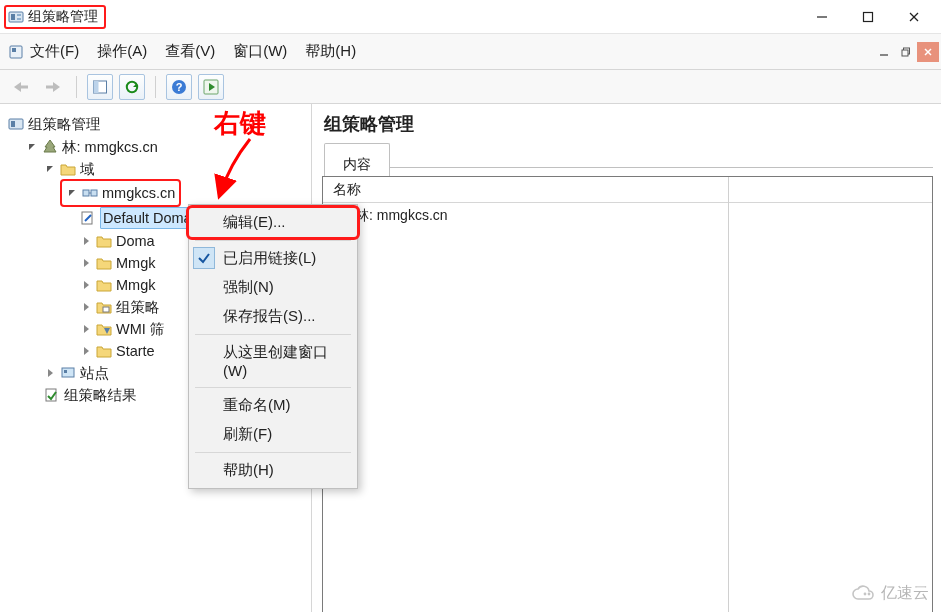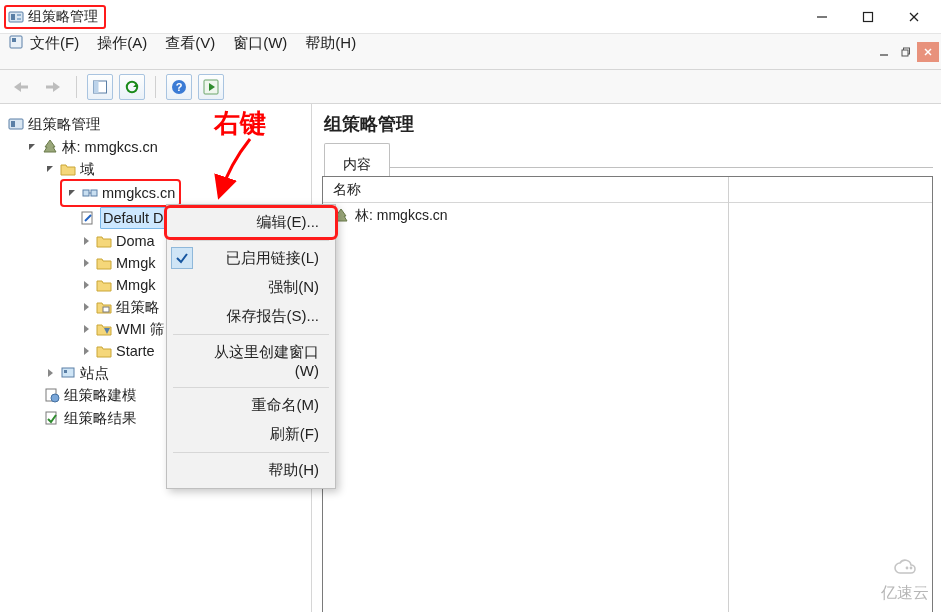--- a/index.html
+++ b/index.html
@@ -42,20 +42,21 @@
   .winbtn {
     width: 46px; height: 30px;
     display: flex; align-items: center; justify-content: center;
     color: #222;
   }
   .winbtn svg { width: 12px; height: 12px; }
   .mdi-row {
     height: 36px;
     border-bottom: 1px solid #d6d6d6;
     display: flex;
+    align-items: center;
     padding-left: 8px;
     position: relative;
     background: #f8f8f8;
   }
   .mdi-icon {
     width: 16px; height: 16px; margin-right: 6px;
   }
   .menu {
     display: flex;
     gap: 18px;
@@ -166,28 +167,27 @@
   .grid-sep {
     position:absolute; left:405px; top:0; bottom:0; width:1px; background:#d0d0d0;
   }
   .grid-row {
     display:flex; align-items:center; gap:6px;
     padding:4px 10px;
     font-size:14px;
   }
   .ctxmenu {
     position:absolute;
-    left: 166px; top: 100px;
+    left: 188px; top: 100px;
     width: 170px;
     background:#f2f2f2;
     border:1px solid #bfbfbf;
     box-shadow: 3px 3px 8px rgba(0,0,0,.22);
     padding: 3px 0;
     z-index: 50;
-    text-align: right;
   }
   .ctx-item {
     padding: 5px 16px 5px 34px;
     font-size: 15px;
     position: relative;
     cursor: default;
   }
   .ctx-sep { height:1px; background:#d7d7d7; margin:3px 6px; }
   .ctx-check {
     position:absolute;
@@ -196,21 +196,20 @@
     background:#cfe5f6;
     border:1px solid #8fb8da;
     display:flex; align-items:center; justify-content:center;
   }
   .ctx-red { outline: 3px solid #ff1a1a; border-radius:3px; }
   .watermark {
     position:absolute; right:12px; bottom:8px;
     display:flex; align-items:center; gap:6px;
     color:#aaa; font-size:16px; opacity:.85;
     font-family: "Microsoft YaHei", sans-serif;
-    flex-direction: column;
   }
   .watermark svg { width:24px; height:18px; }
 </style>
 </head>
 <body>
 
 <div class="titlebar">
   <span class="titlebox">
     <svg class="app-icon" viewBox="0 0 16 16">
         <rect x="1" y="3" width="14" height="10" rx="1" fill="#d9e6f2" stroke="#5a7fa6"></rect>
@@ -466,27 +465,20 @@
                       </span>
                   <svg class="nicon" viewBox="0 0 16 16">
                         <rect x="2" y="3" width="12" height="9" fill="#cfe5f6" stroke="#5a7fa6"></rect>
                         <rect x="4" y="5" width="3" height="3" fill="#5a7fa6"></rect>
                       </svg>
                   <span>站点</span>
                 </span></li>
                 <li><span class="row">
                   <svg class="nicon" viewBox="0 0 16 16">
                         <rect x="2" y="2" width="10" height="12" fill="#fff" stroke="#7a7a7a"></rect>
-                        <circle cx="11" cy="11" r="4" fill="#7aa7d9" stroke="#4470a0"></circle>
-                      </svg>
-                  <span>组策略建模</span>
-                </span></li>
-                <li><span class="row">
-                  <svg class="nicon" viewBox="0 0 16 16">
-                        <rect x="2" y="2" width="10" height="12" fill="#fff" stroke="#7a7a7a"></rect>
                         <path d="M4 9 l3 3 l5 -7" fill="none" stroke="#2e8b2e" stroke-width="2"></path>
                       </svg>
                   <span>组策略结果</span>
                 </span></li>
               </ul>
             </li>
           </ul>
         </li>
       </ul>
     </div>

